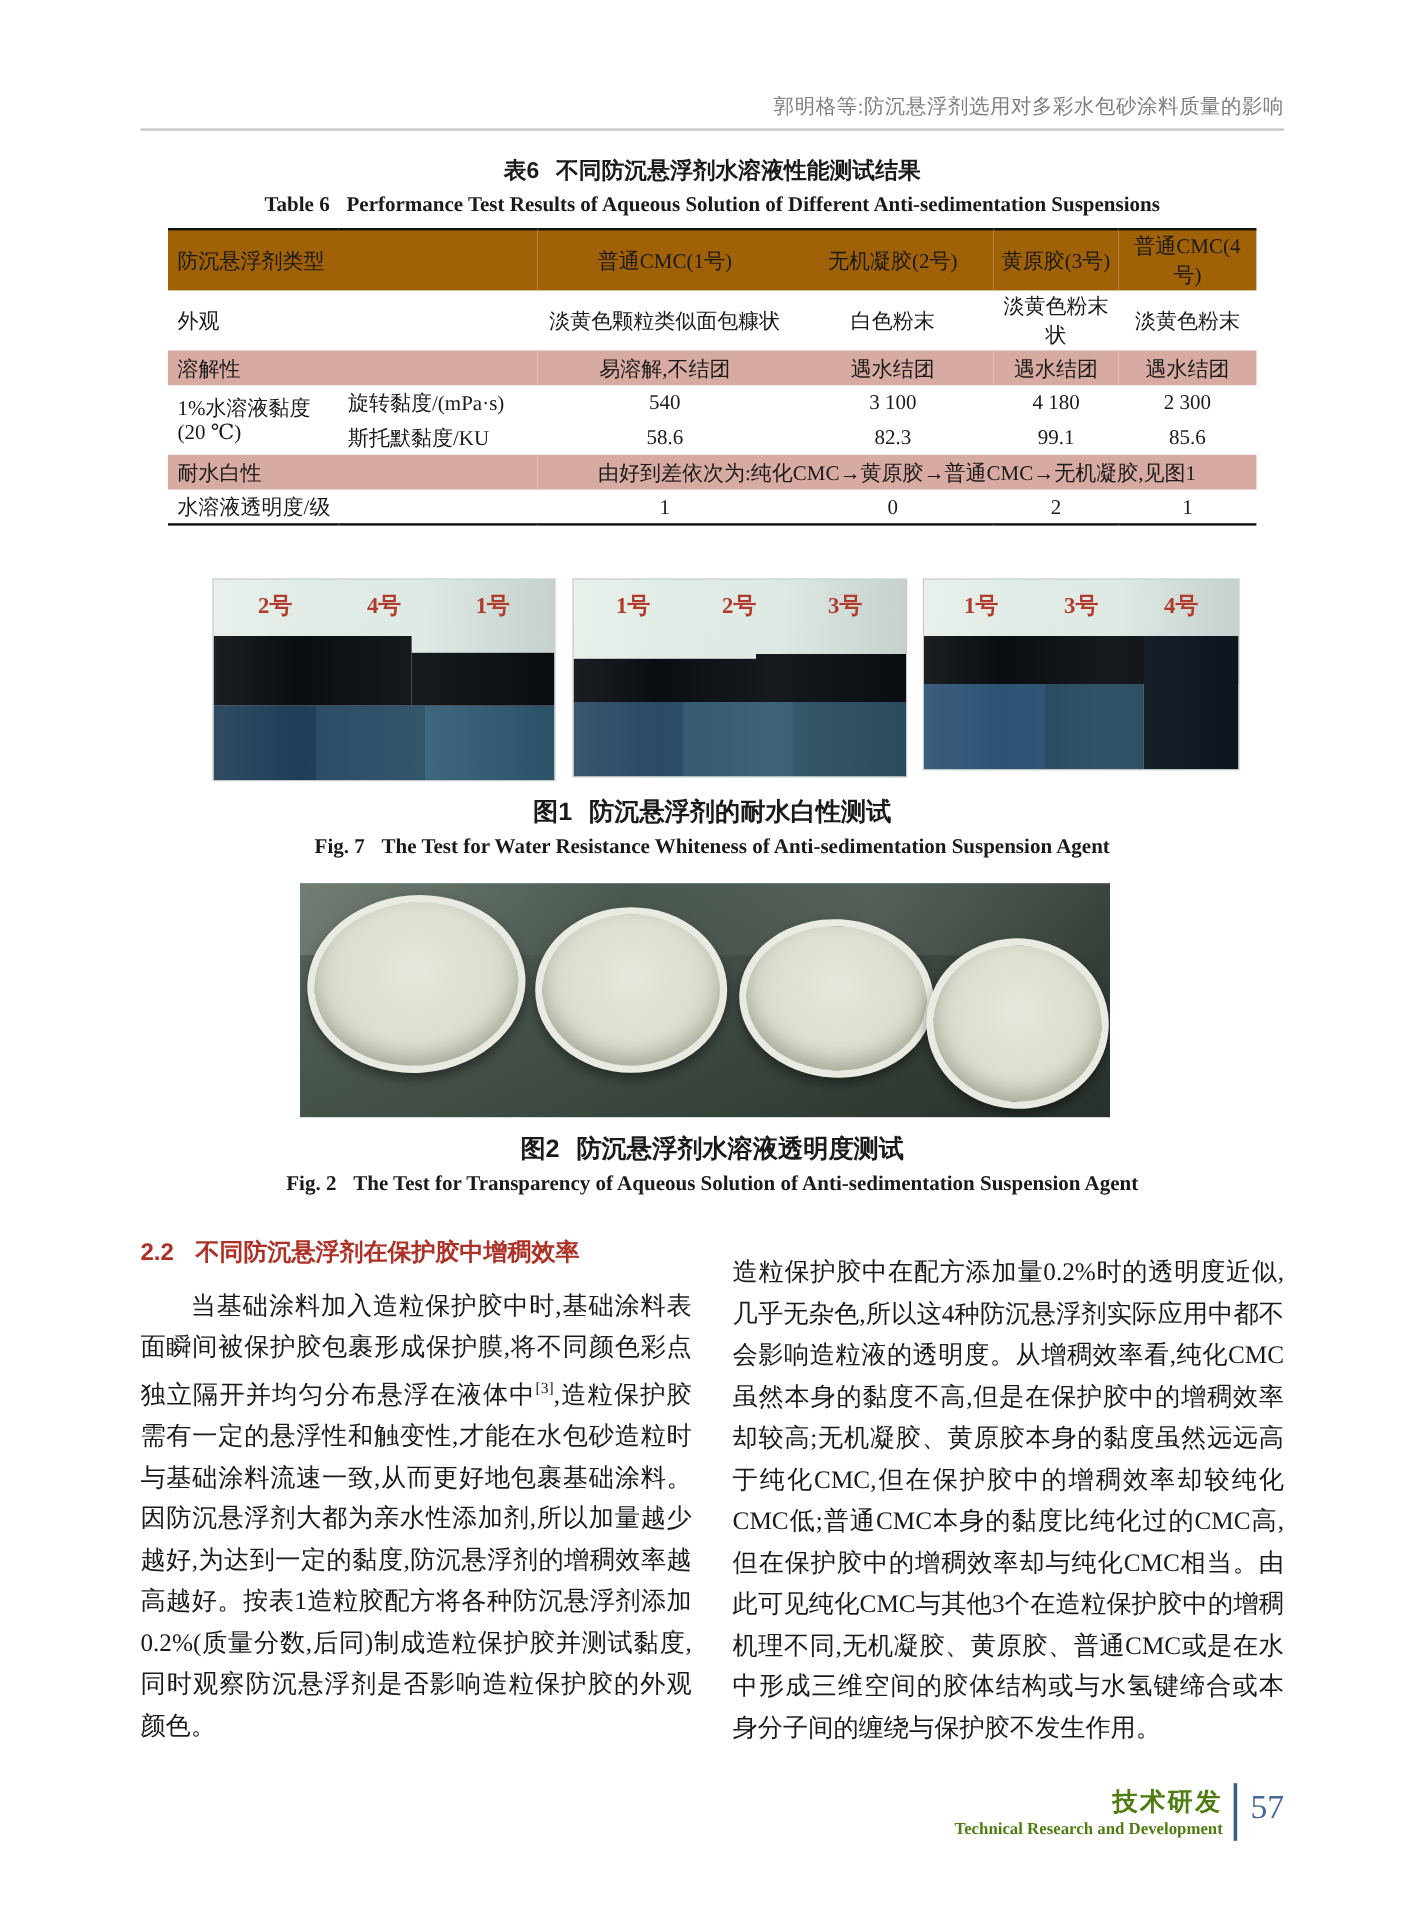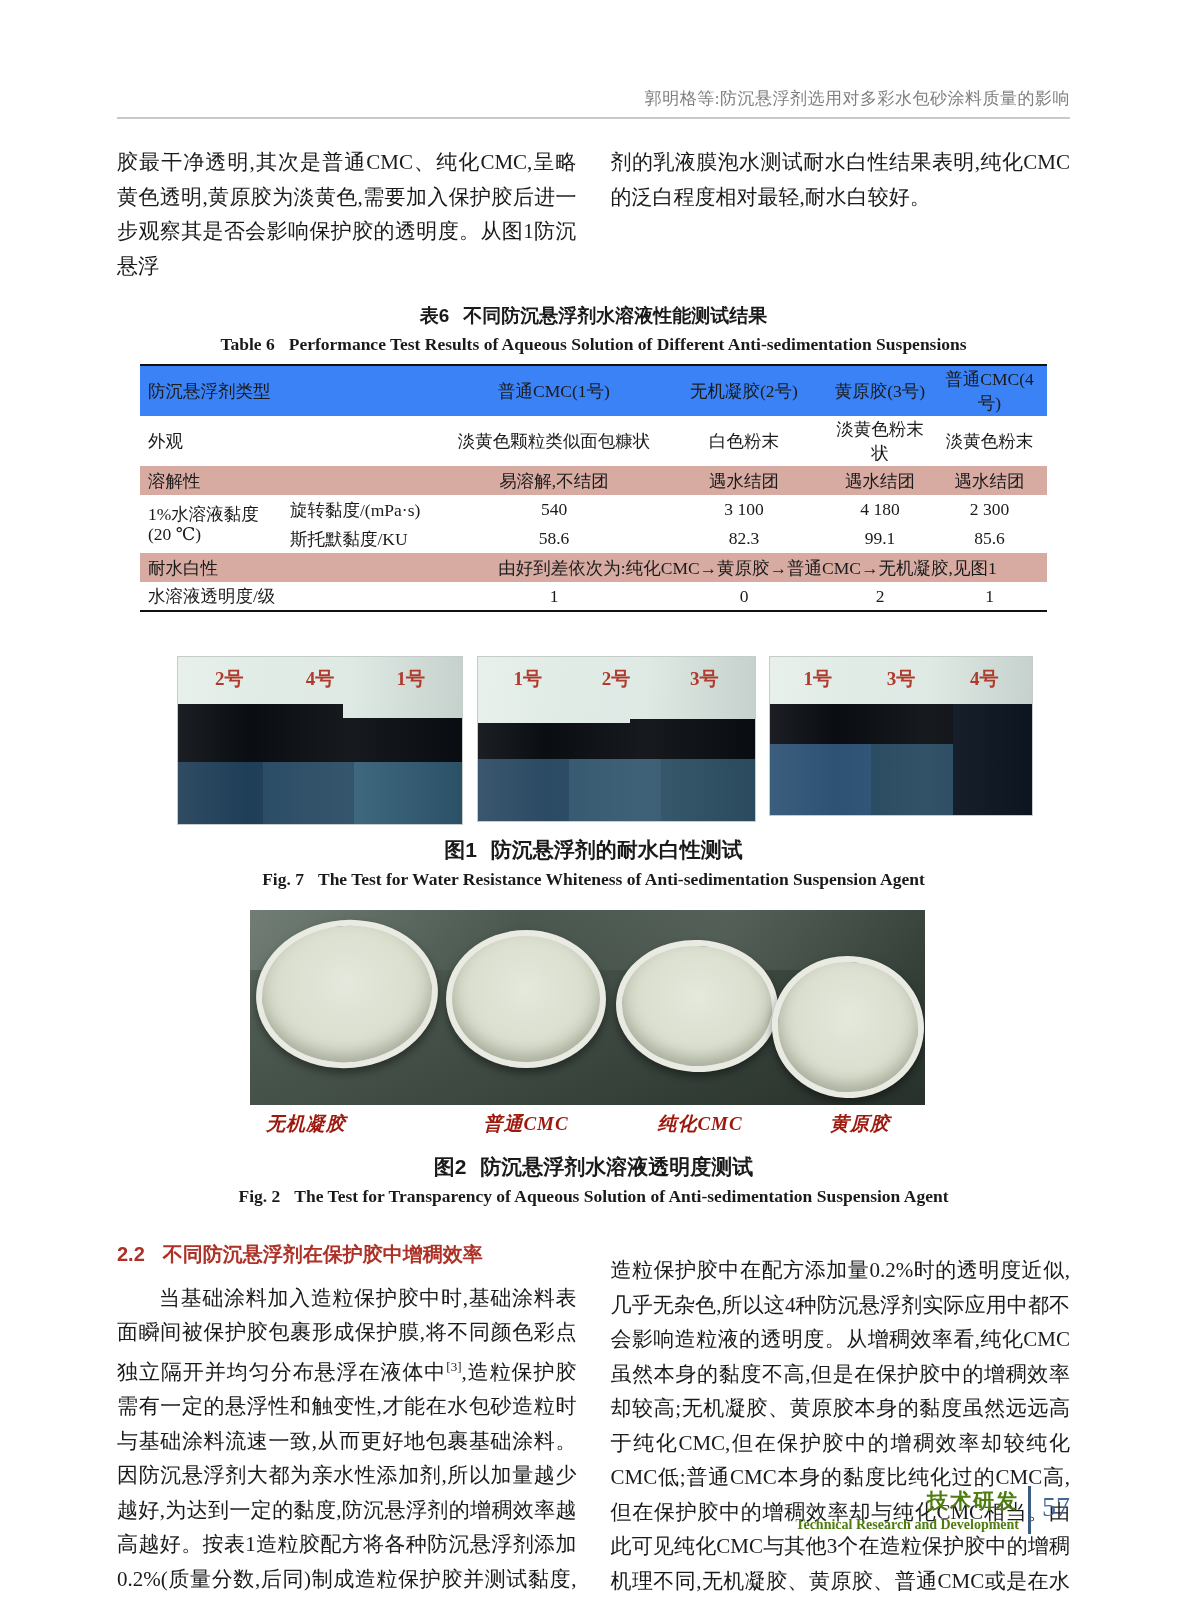--- a/index.html
+++ b/index.html
@@ -2,42 +2,42 @@
 <html><head>
 <meta charset="utf-8">
 <style>
   * { box-sizing: border-box; margin: 0; padding: 0; }
   html,body { background:#ffffff; }
   body {
     width:1187px; height:1600px; position:relative;
     font-family:"Liberation Serif","DejaVu Serif",serif;
     color:#1a1a1a;
   }
-  .page { position:relative; width:1187px; height:1600px; padding:13px 117px; overflow:hidden; }
+  .page { position:relative; width:1187px; height:1600px; padding:3px 117px; overflow:hidden; }
 
   
   .running-head { padding-top:74px; text-align:right; color:#7e7e7e; font-size:17px; letter-spacing:.5px; }
   .head-rule { border-bottom:2px solid #c9c9c9; margin-top:7px; }
 
   
   .intro-cols { display:flex; gap:34px; margin-top:26px; }
   .col { width:460px; font-size:21px; line-height:34.5px; text-align:justify; }
 
   
   .tbl-title-cn { margin-top:20px; text-align:center; font-family:"Liberation Sans","DejaVu Sans",sans-serif; font-weight:bold; font-size:19px; }
   .tbl-title-en { margin-top:5px; text-align:center; font-weight:bold; font-size:17.5px; }
   .cap-label { margin-right:14px; }
 
   
   table.t6 { width:907px; margin:9px auto 0; border-collapse:collapse; font-size:17.5px;
              border-top:2.5px solid #111; border-bottom:2.5px solid #111; }
   table.t6 td { height:29px; padding:1px 4px; text-align:center; vertical-align:middle; }
   table.t6 td.lab { text-align:left; padding-left:8px; }
   tr.pk  { background:#d7aaa2; }
-  tr.pkh { background:#3b82f6; }
+  tr.pkh { background:#a16207; }
   td.two-line { line-height:20px; padding-top:4px; padding-bottom:4px; }
 
   
   .fig1-row { margin:45px 38px 0 61px; display:flex; justify-content:space-between; }
   .photo { position:relative; overflow:hidden; background:linear-gradient(100deg,#e6efe9 0%,#dde8e3 60%,#d5e2dd 100%); box-shadow:0 0 0 1px rgba(90,110,100,.35); }
   .photo.p1 { width:284px; height:167px; }
   .photo.p2 { width:277px; height:164px; }
   .photo.p3 { width:262px; height:158px; }
   .ph-labels { position:absolute; top:9px; left:0; right:0; display:flex; justify-content:space-around; padding:0 18px; z-index:3;gap:24px; }
   .ph-labels span { color:#b03a2c; font-size:19px; font-weight:bold; }
@@ -97,24 +97,20 @@
   .f-num { font-size:28px; color:#44679b; padding-bottom:6px; }
 </style>
 </head>
 <body>
 
 <div class="page">
 
   <div class="running-head">郭明格等:防沉悬浮剂选用对多彩水包砂涂料质量的影响</div>
   <div class="head-rule"></div>
 
-  <div class="intro-cols">
-    <div class="col">胶最干净透明,其次是普通CMC、纯化CMC,呈略黄色透明,黄原胶为淡黄色,需要加入保护胶后进一步观察其是否会影响保护胶的透明度。从图1防沉悬浮</div>
-    <div class="col">剂的乳液膜泡水测试耐水白性结果表明,纯化CMC的泛白程度相对最轻,耐水白较好。</div>
-  </div>
 
   <div class="tbl-title-cn">
     <span class="cap-label">表6</span><span>不同防沉悬浮剂水溶液性能测试结果</span>
   </div>
   <div class="tbl-title-en">
     <span class="cap-label">Table 6</span><span>Performance Test Results of Aqueous Solution of Different Anti-sedimentation Suspensions</span>
   </div>
 
   <table class="t6">
     <colgroup>
@@ -222,26 +218,20 @@
     <span class="cap-label">Fig. 7</span><span>The Test for Water Resistance Whiteness of Anti-sedimentation Suspension Agent</span>
   </div>
 
   <div class="fig2-photo">
     <div class="scratch"></div>
     <div class="tub c1"></div>
     <div class="tub c2"></div>
     <div class="tub c3"></div>
     <div class="tub c4"></div>
   </div>
-  <div class="fig2-labels">
-    <span class="fl-0">无机凝胶</span>
-    <span class="fl-1">普通CMC</span>
-    <span class="fl-2">纯化CMC</span>
-    <span class="fl-3">黄原胶</span>
-  </div>
 
   <div class="fig-cap-cn">
     <span class="cap-label">图2</span><span>防沉悬浮剂水溶液透明度测试</span>
   </div>
   <div class="fig-cap-en">
     <span class="cap-label">Fig. 2</span><span>The Test for Transparency of Aqueous Solution of Anti-sedimentation Suspension Agent</span>
   </div>
 
   <div class="sec-cols">
     <div class="col">

